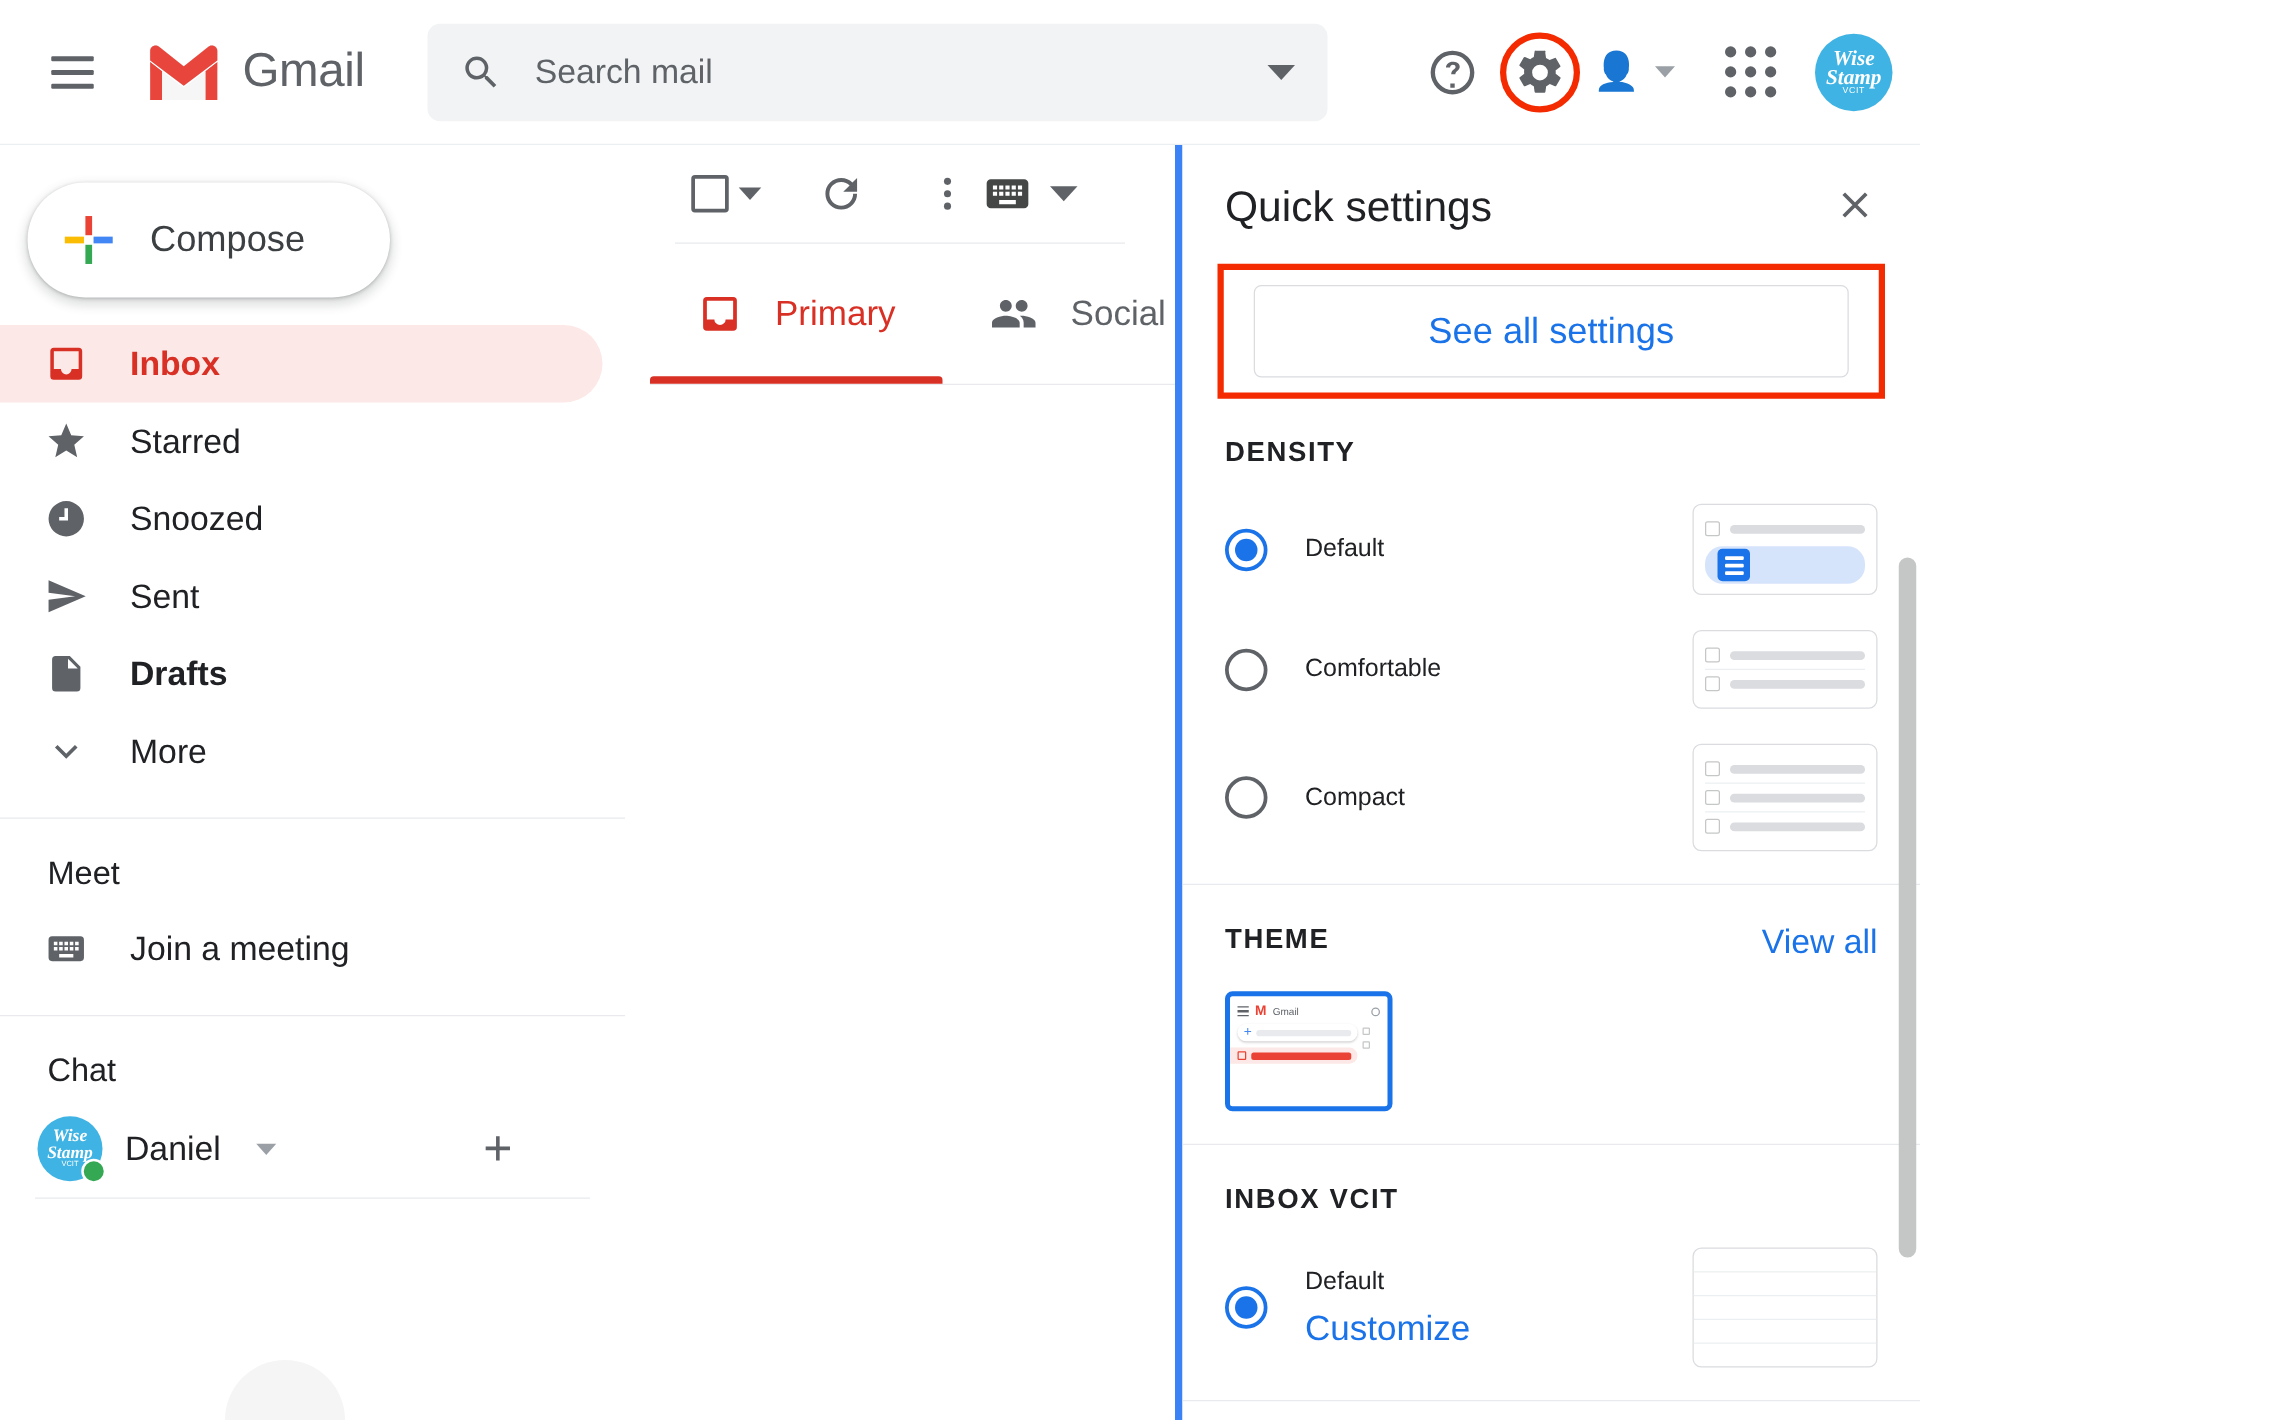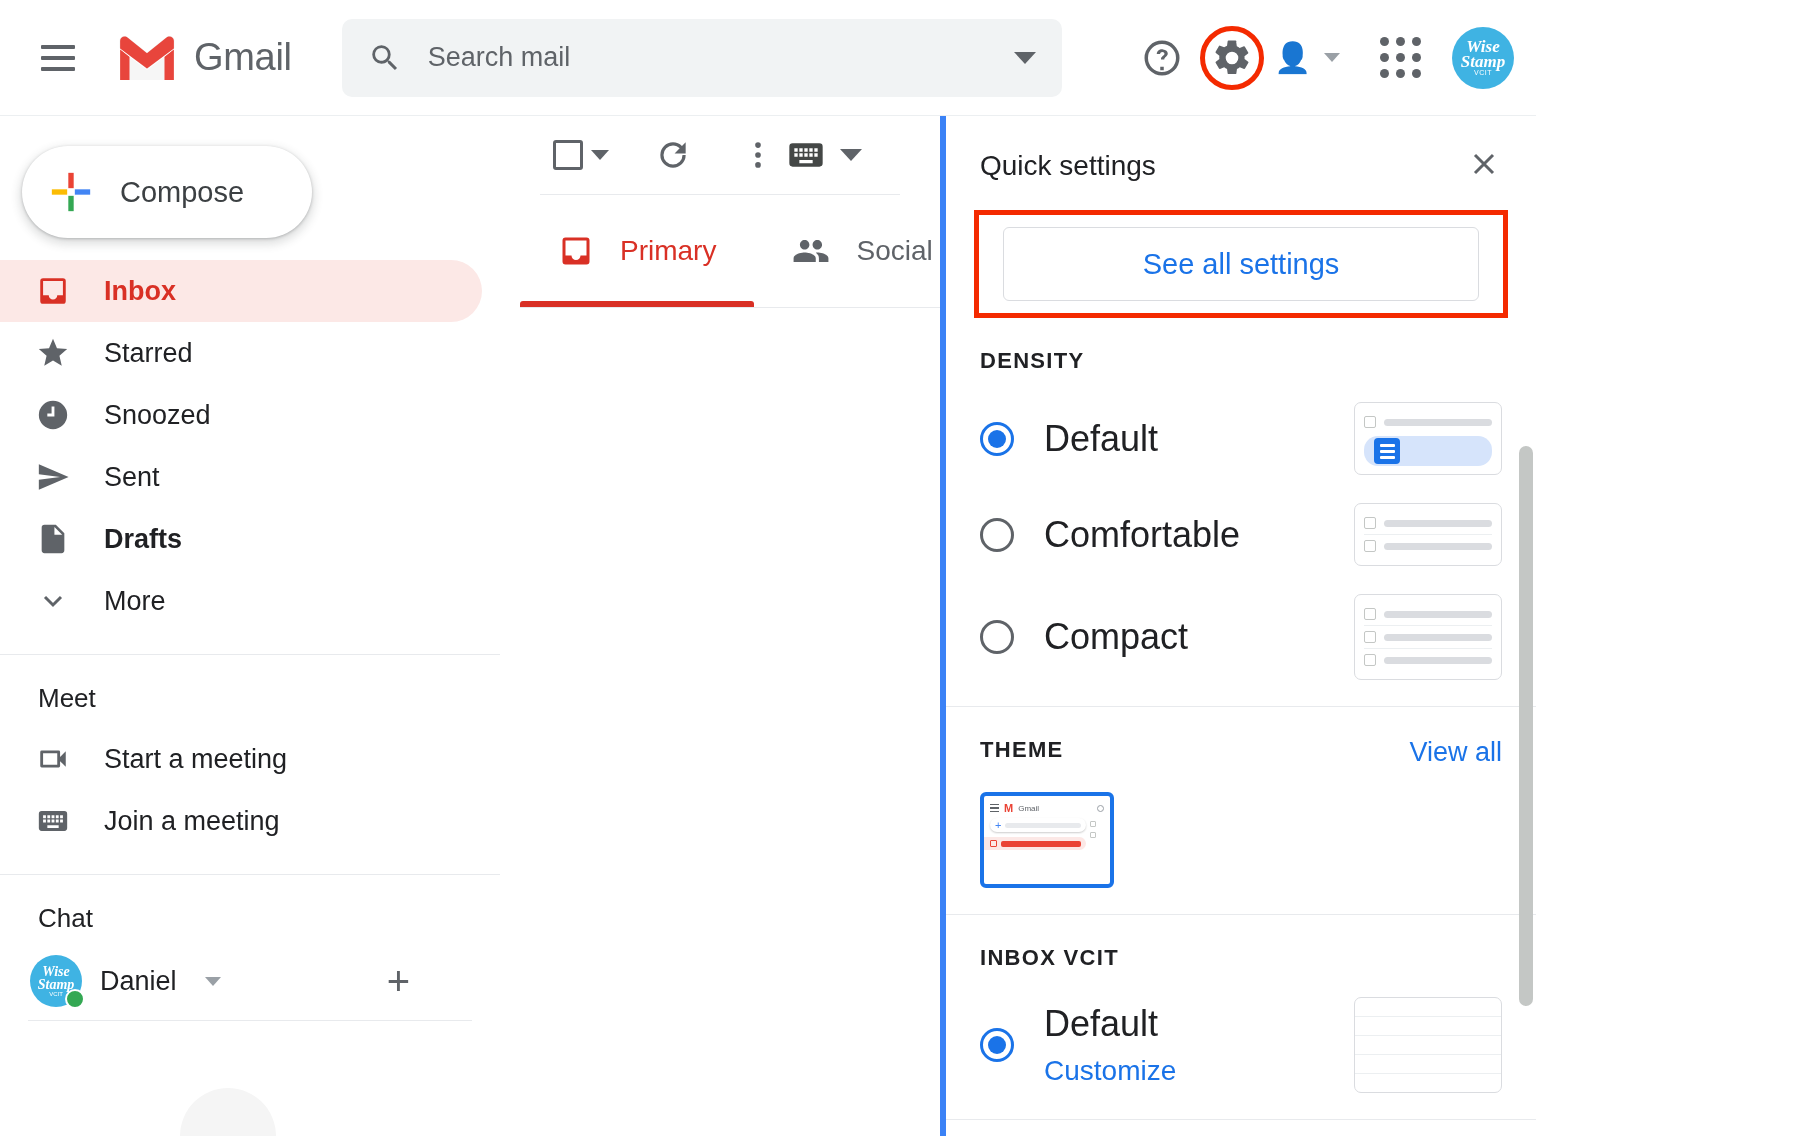--- a/index.html
+++ b/index.html
@@ -112,38 +112,38 @@
      font-size: 28px; color: #5f6368; position: relative; }
   .tab.active { color: #d93025; }
   .tab.active::after { content: ""; position: absolute; left: 0; right: 0; bottom: 0; height: 6px;
      background: #d93025; border-radius: 3px 3px 0 0; }
   .tabs-rule { height: 1px; background: #e8eaed; margin-left: 20px; }
   .maillist { flex: 1; }
 
   
   .qs { width: 590px; flex: none; display: flex; flex-direction: column; background: #fff; position: relative; }
   .qs-head { display: flex; align-items: center; padding: 30px 34px 24px 34px; }
-  .qs-title { font-size: 28px; color: #202124; text-align: right; }
+  .qs-title { font-size: 34px; color: #202124; text-align: right; }
   .qs-close { margin-left: auto; cursor: pointer; }
   .qs-see-all-wrap { margin: 0 28px; border: 5px solid #f42a00; padding: 12px 24px; }
   .qs-see-all { height: 74px; border: 1px solid #dadce0; border-radius: 6px;
      display: flex; align-items: center; justify-content: center; cursor: pointer; }
   .qs-see-all span { color: #1a73e8; font-size: 29px; }
   .qs-scroll { flex: 1; overflow: hidden; position: relative; }
   .qs-section { padding: 30px 34px 26px 34px; border-bottom: 1px solid #e8eaed; }
   .qs-label { font-size: 22px; font-weight: bold; letter-spacing: 1.3px; color: #202124; }
   .qs-section-head { display: flex; align-items: flex-start; gap: 10px; }
   .view-all { margin-left: auto; color: #1a73e8; font-size: 27px; cursor: pointer; }
 
   .radio-row { display: flex; align-items: center; margin-top: 28px; gap: 30px; }
   .radio { width: 34px; height: 34px; border-radius: 50%; border: 3px solid #5f6368; flex: none;
      display: flex; align-items: center; justify-content: center; cursor: pointer; }
   .radio.checked { border-color: #1a73e8; }
   .radio.checked::after { content: ""; width: 18px; height: 18px; border-radius: 50%; background: #1a73e8; }
-  .radio-label { font-size: 36px; color: #202124; }
+  .radio-label { font-size: 20px; color: #202124; }
   .thumb { margin-left: auto; width: 148px; border: 1px solid #dadce0; border-radius: 7px;
      background: #fff; padding: 8px 9px; }
   .th-row { display: flex; align-items: center; gap: 8px; padding: 5px 0; }
   .th-chk { width: 12px; height: 12px; border: 1px solid #c4c7c5; border-radius: 2px; flex: none; }
   .th-line { height: 7px; background: #dadce0; border-radius: 4px; flex: 1; }
   .th-row.sep { border-top: 1px solid #eceff1; }
   .th-pill { background: #d6e4fb; border-radius: 14px; height: 30px; display: flex;
      align-items: center; padding-left: 10px; margin-top: 3px; }
   .th-blue { width: 26px; height: 26px; background: #1a73e8; border-radius: 4px;
      display: flex; flex-direction: column; justify-content: center; align-items: center; gap: 3px; }
@@ -320,28 +320,20 @@
           <svg width="32" height="32" viewBox="0 0 24 24">
               <path fill="none" stroke="#5f6368" stroke-width="2.2" d="M6 9l6 6 6-6"></path>
             </svg>
         </span>
         <span>More</span>
       </div>
 
       <div class="divider"></div>
       <div class="section-title">Meet</div>
 
-      <div class="nav-item">
-        <span class="ico">
-          <svg width="34" height="34" viewBox="0 0 24 24">
-              <path fill="#5f6368" d="M15 8v8H5V8h10m1-2H4a1 1 0 00-1 1v10a1 1 0 001 1h12a1 1 0 001-1v-3.5l4 4v-11l-4 4V7a1 1 0 00-1-1z"></path>
-            </svg>
-        </span>
-        <span>Start a meeting</span>
-      </div>
 
       <div class="nav-item">
         <span class="ico">
           <svg width="34" height="34" viewBox="0 0 24 24">
               <path fill="#5f6368" d="M20 5H4a2 2 0 00-2 2v10a2 2 0 002 2h16a2 2 0 002-2V7a2 2 0 00-2-2zm-9 3h2v2h-2V8zm0 3h2v2h-2v-2zM8 8h2v2H8V8zm0 3h2v2H8v-2zm-1 2H5v-2h2v2zm0-3H5V8h2v2zm9 7H8v-2h8v2zm0-4h-2v-2h2v2zm0-3h-2V8h2v2zm3 3h-2v-2h2v2zm0-3h-2V8h2v2z"></path>
             </svg>
         </span>
         <span>Join a meeting</span>
       </div>
 

